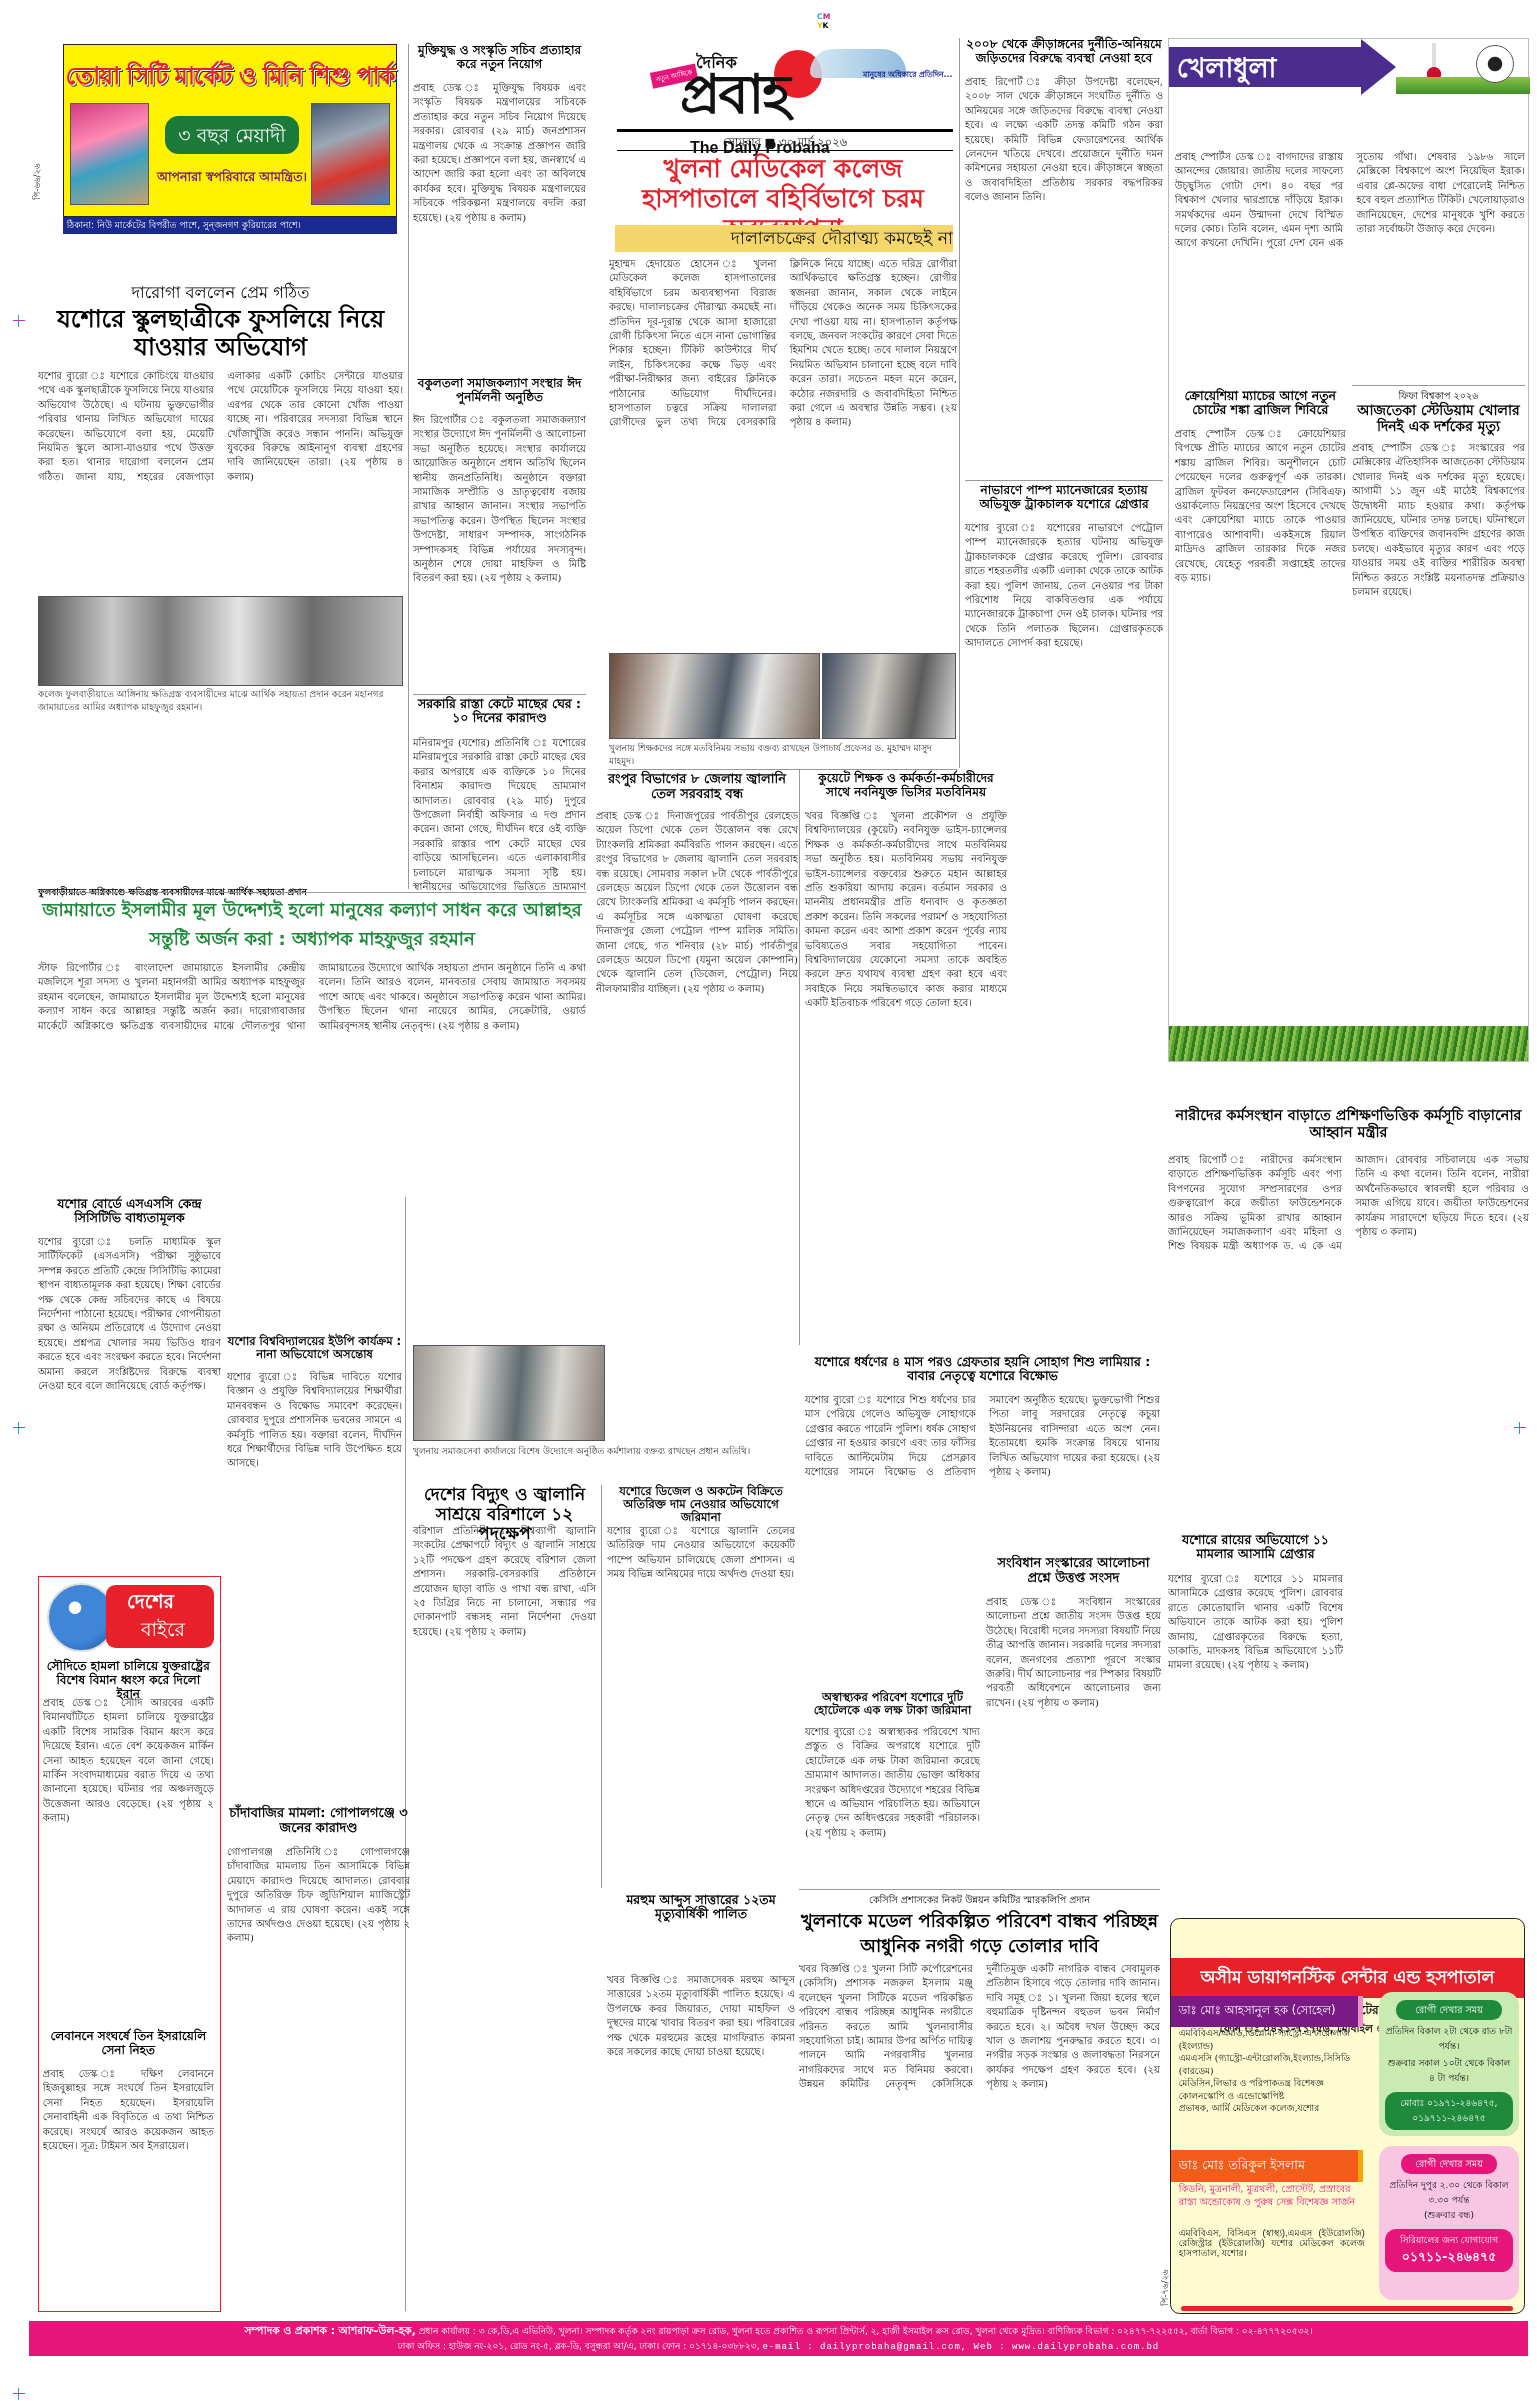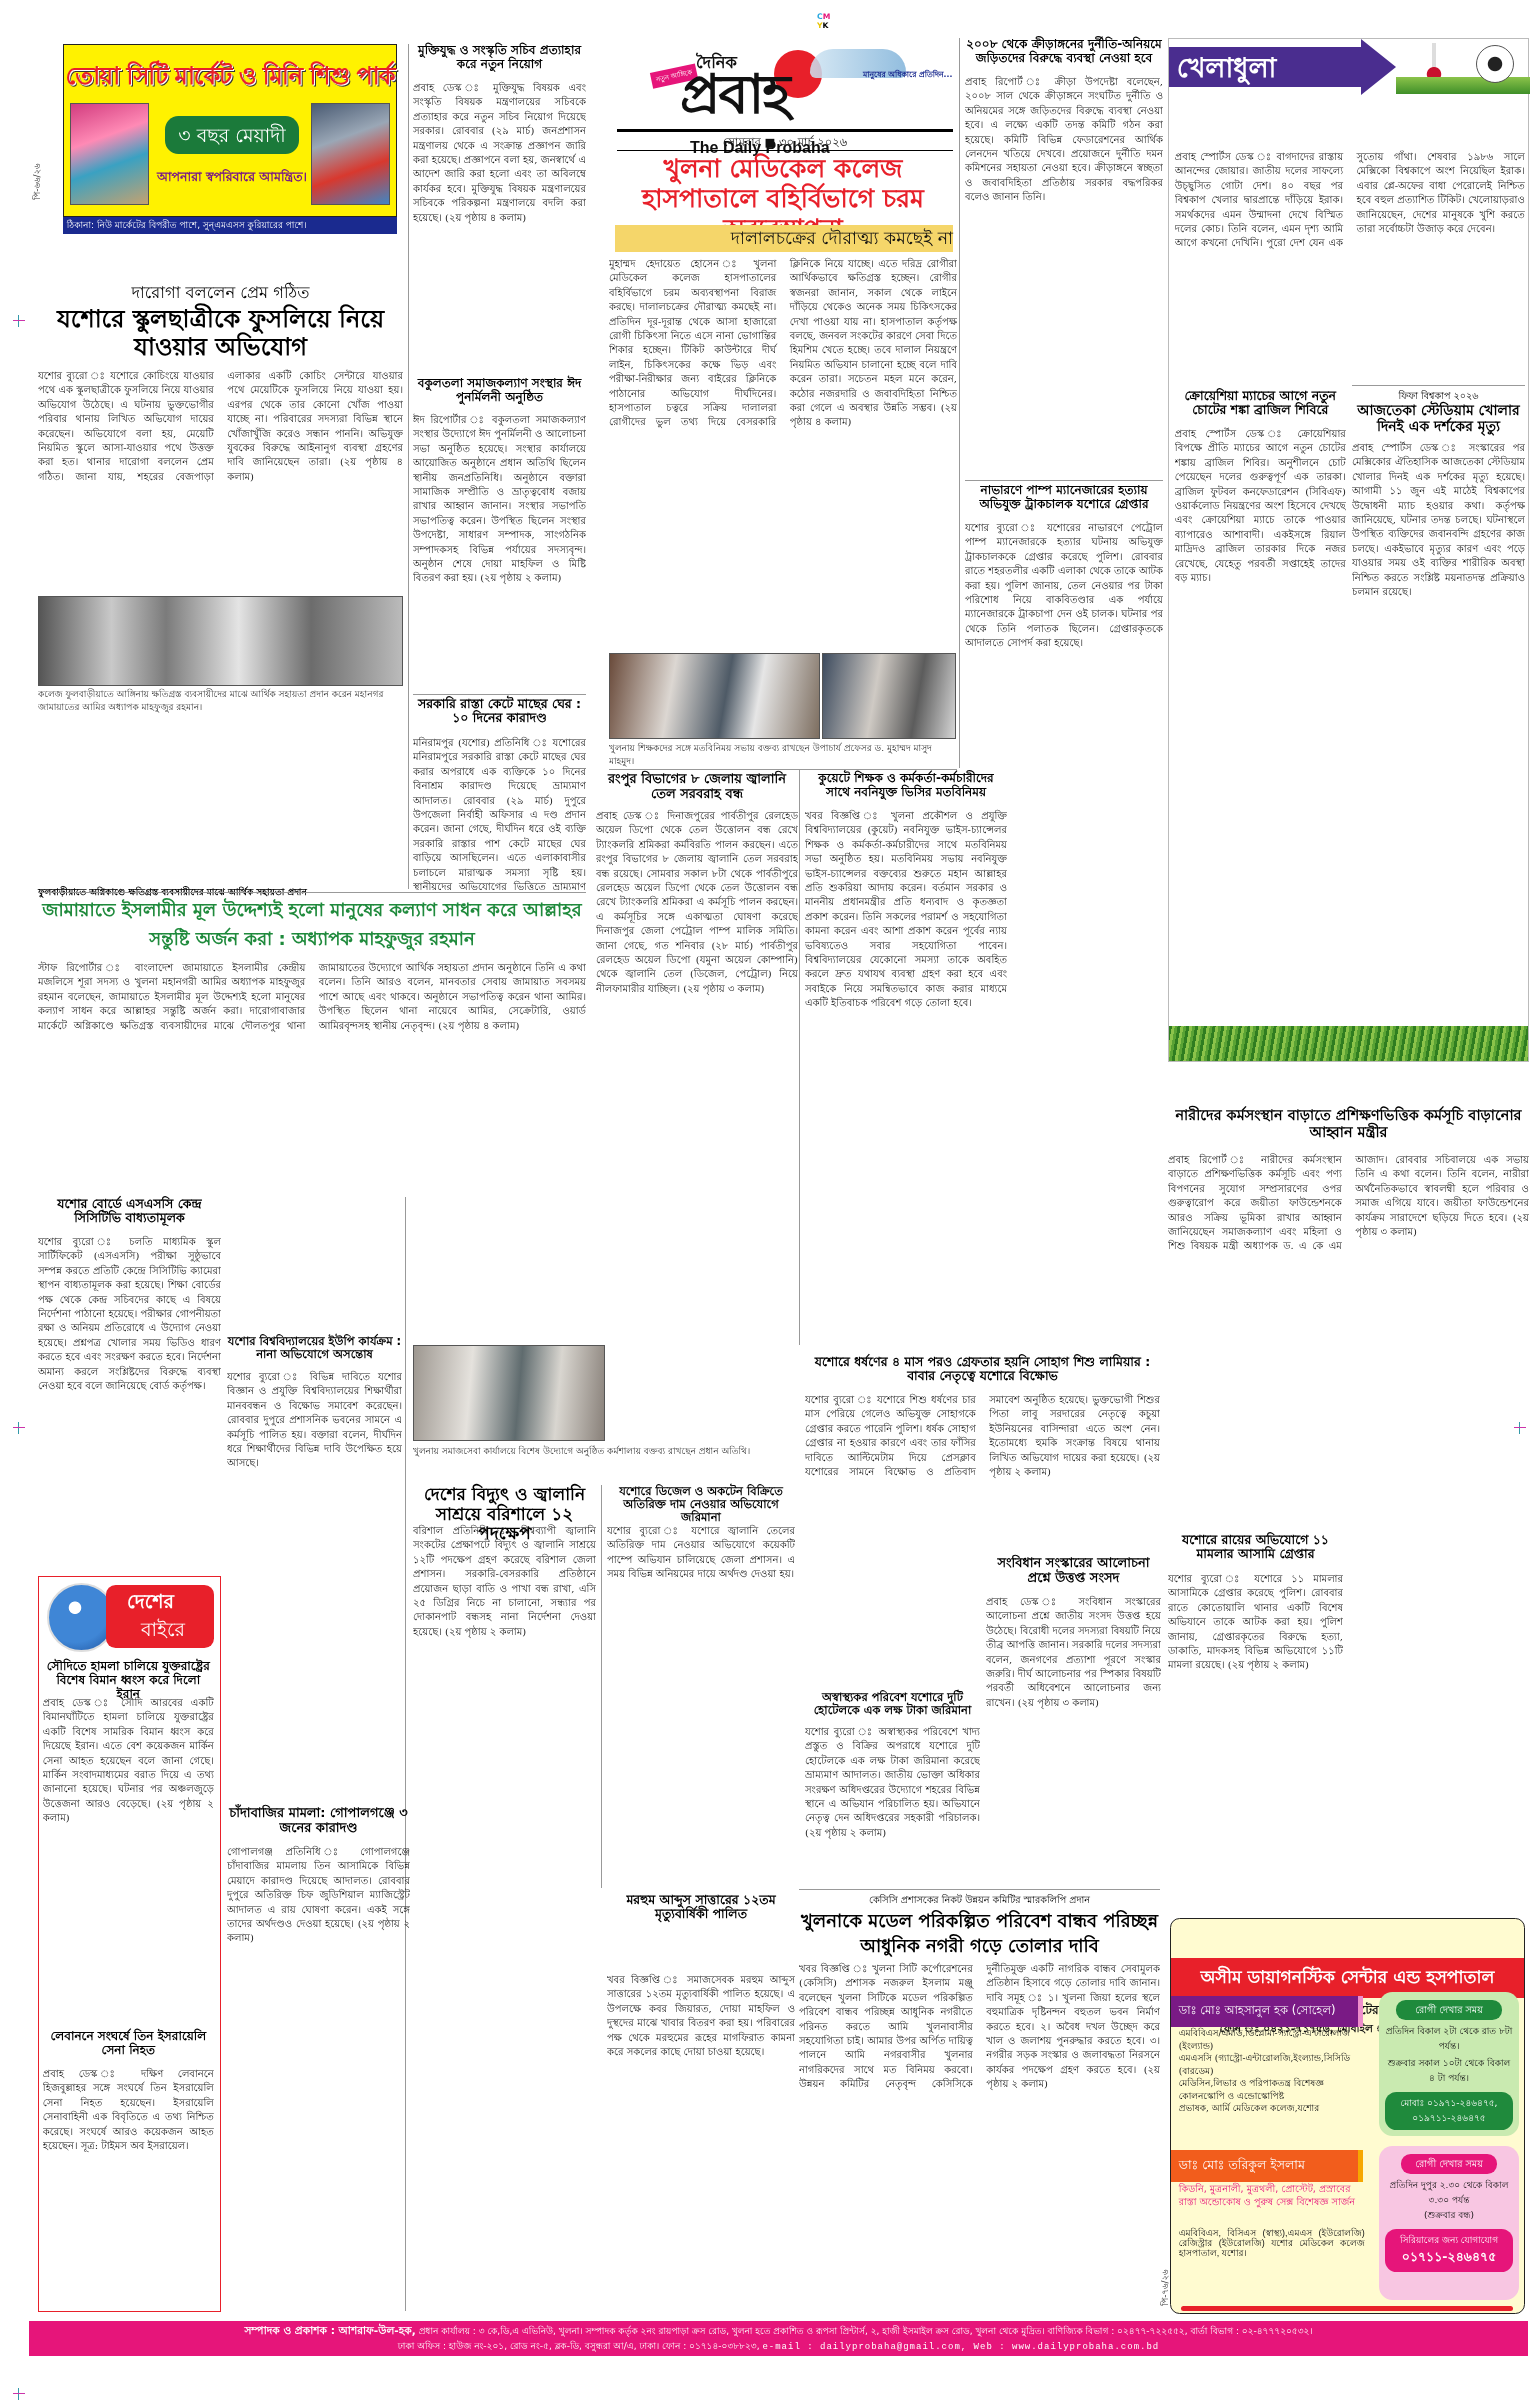--- a/index.html
+++ b/index.html
@@ -26,21 +26,21 @@
 <div class="reg-mark" style="left:1514px;top:1422px;"></div>
 <div class="reg-mark" style="left:13.4px;top:2388px;"></div>
 
 <div class="abs" style="left:63px;top:44px;width:334px;height:173px;background:#fff200;border:1.9px solid #222;">
   <div style="font-family:'DejaVu Sans',sans-serif;font-weight:bold;font-size:24px;color:#e8202a;text-align:center;margin-top:11.5px;text-shadow:1px 1px 0 #fff,1.9px 1.9px 0 #333;white-space:nowrap;letter-spacing:-1px;">তোয়া সিটি মার্কেট ও মিনি শিশু পার্ক</div>
   <div class="photo" style="position:absolute;left:5.8px;top:58px;width:79px;height:102px;background:linear-gradient(160deg,#d23c7f,#ff8ab5 35%,#3aa1c2 60%,#c4a270);"></div>
   <div class="photo" style="position:absolute;right:5.8px;top:58px;width:79px;height:102px;background:linear-gradient(160deg,#4a5b73,#9aa7b6 35%,#d8382e 65%,#4086c4);"></div>
   <div style="position:absolute;left:101px;top:71px;width:134px;height:38px;background:#1b7a3a;color:#fff;border-radius:13.4px;font-size:19px;text-align:center;line-height:38px;font-family:'DejaVu Sans',sans-serif;">৩ বছর মেয়াদী</div>
   <div style="position:absolute;left:92px;top:123px;width:152px;text-align:center;font-size:12.5px;font-weight:bold;color:#7a1a85;">আপনারা স্বপরিবারে আমন্ত্রিত।</div>
 </div>
-<div class="abs" style="left:63px;top:217px;width:334px;height:17.3px;background:#1a2a8f;color:#fff;font-size:9px;line-height:17.3px;padding-left:3.8px;white-space:nowrap;overflow:hidden;">ঠিকানা: নিউ মার্কেটের বিপরীত পাশে, সুন্এমএসস কুরিয়ারের পাশে।</div>
+<div class="abs" style="left:63px;top:217px;width:334px;height:17.3px;background:#1a2a8f;color:#fff;font-size:9px;line-height:17.3px;padding-left:3.8px;white-space:nowrap;overflow:hidden;">ঠিকানা: নিউ মার্কেটের বিপরীত পাশে, সুন্জনগণ কুরিয়ারের পাশে।</div>
 <div class="abs" style="left:31px;top:200px;font-size:8.6px;transform:rotate(-90deg);transform-origin:left top;color:#333;">পি-৬৬/২৬</div>
 
 <div class="abs hl" style="left:38px;top:284px;width:365px;font-size:16.3px;font-weight:normal;">দারোগা বললেন প্রেম গঠিত</div>
 <div class="abs hl" style="left:38px;top:306px;width:365px;font-size:24px;">যশোরে স্কুলছাত্রীকে ফুসলিয়ে নিয়ে যাওয়ার অভিযোগ</div>
 <div class="abs body-text cols2" style="left:38px;top:369px;width:365px;height:221px;">যশোর ব্যুরো ঃ যশোরে কোচিংয়ে যাওয়ার পথে এক স্কুলছাত্রীকে ফুসলিয়ে নিয়ে যাওয়ার অভিযোগ উঠেছে। এ ঘটনায় ভুক্তভোগীর পরিবার থানায় লিখিত অভিযোগ দায়ের করেছেন। অভিযোগে বলা হয়, মেয়েটি নিয়মিত স্কুলে আসা-যাওয়ার পথে উত্তক্ত করা হত। থানার দারোগা বললেন প্রেম গঠিত। জানা যায়, শহরের বেজপাড়া এলাকার একটি কোচিং সেন্টারে যাওয়ার পথে মেয়েটিকে ফুসলিয়ে নিয়ে যাওয়া হয়। এরপর থেকে তার কোনো খোঁজ পাওয়া যাচ্ছে না। পরিবারের সদস্যরা বিভিন্ন স্থানে খোঁজাখুঁজি করেও সন্ধান পাননি। অভিযুক্ত যুবকের বিরুদ্ধে আইনানুগ ব্যবস্থা গ্রহণের দাবি জানিয়েছেন তারা। (২য় পৃষ্ঠায় ৪ কলাম)</div>
 <div class="abs photo" style="left:38px;top:596px;width:365px;height:90px;background:linear-gradient(90deg,#555,#c9c9c9 20%,#7b7b7b 35%,#e4e4e4 55%,#6c6c6c 75%,#bbb);"></div>
 <div class="abs caption" style="left:38px;top:688px;width:365px;height:25px;overflow:hidden;">কলেজ ফুলবাড়ীয়াতে আঙ্গিনায় ক্ষতিগ্রস্ত ব্যবসায়ীদের মাঝে আর্থিক সহায়তা প্রদান করেন মহানগর জামায়াতের আমির অধ্যাপক মাহফুজুর রহমান।</div>
 <div class="abs caption" style="left:38px;top:886px;width:365px;font-weight:bold;color:#000;">ফুলবাড়ীয়াতে অগ্নিকাণ্ডে ক্ষতিগ্রস্ত ব্যবসায়ীদের মাঝে আর্থিক সহায়তা প্রদান</div>
 
 <div class="vrule" style="left:408px;top:44px;height:845px;"></div>

